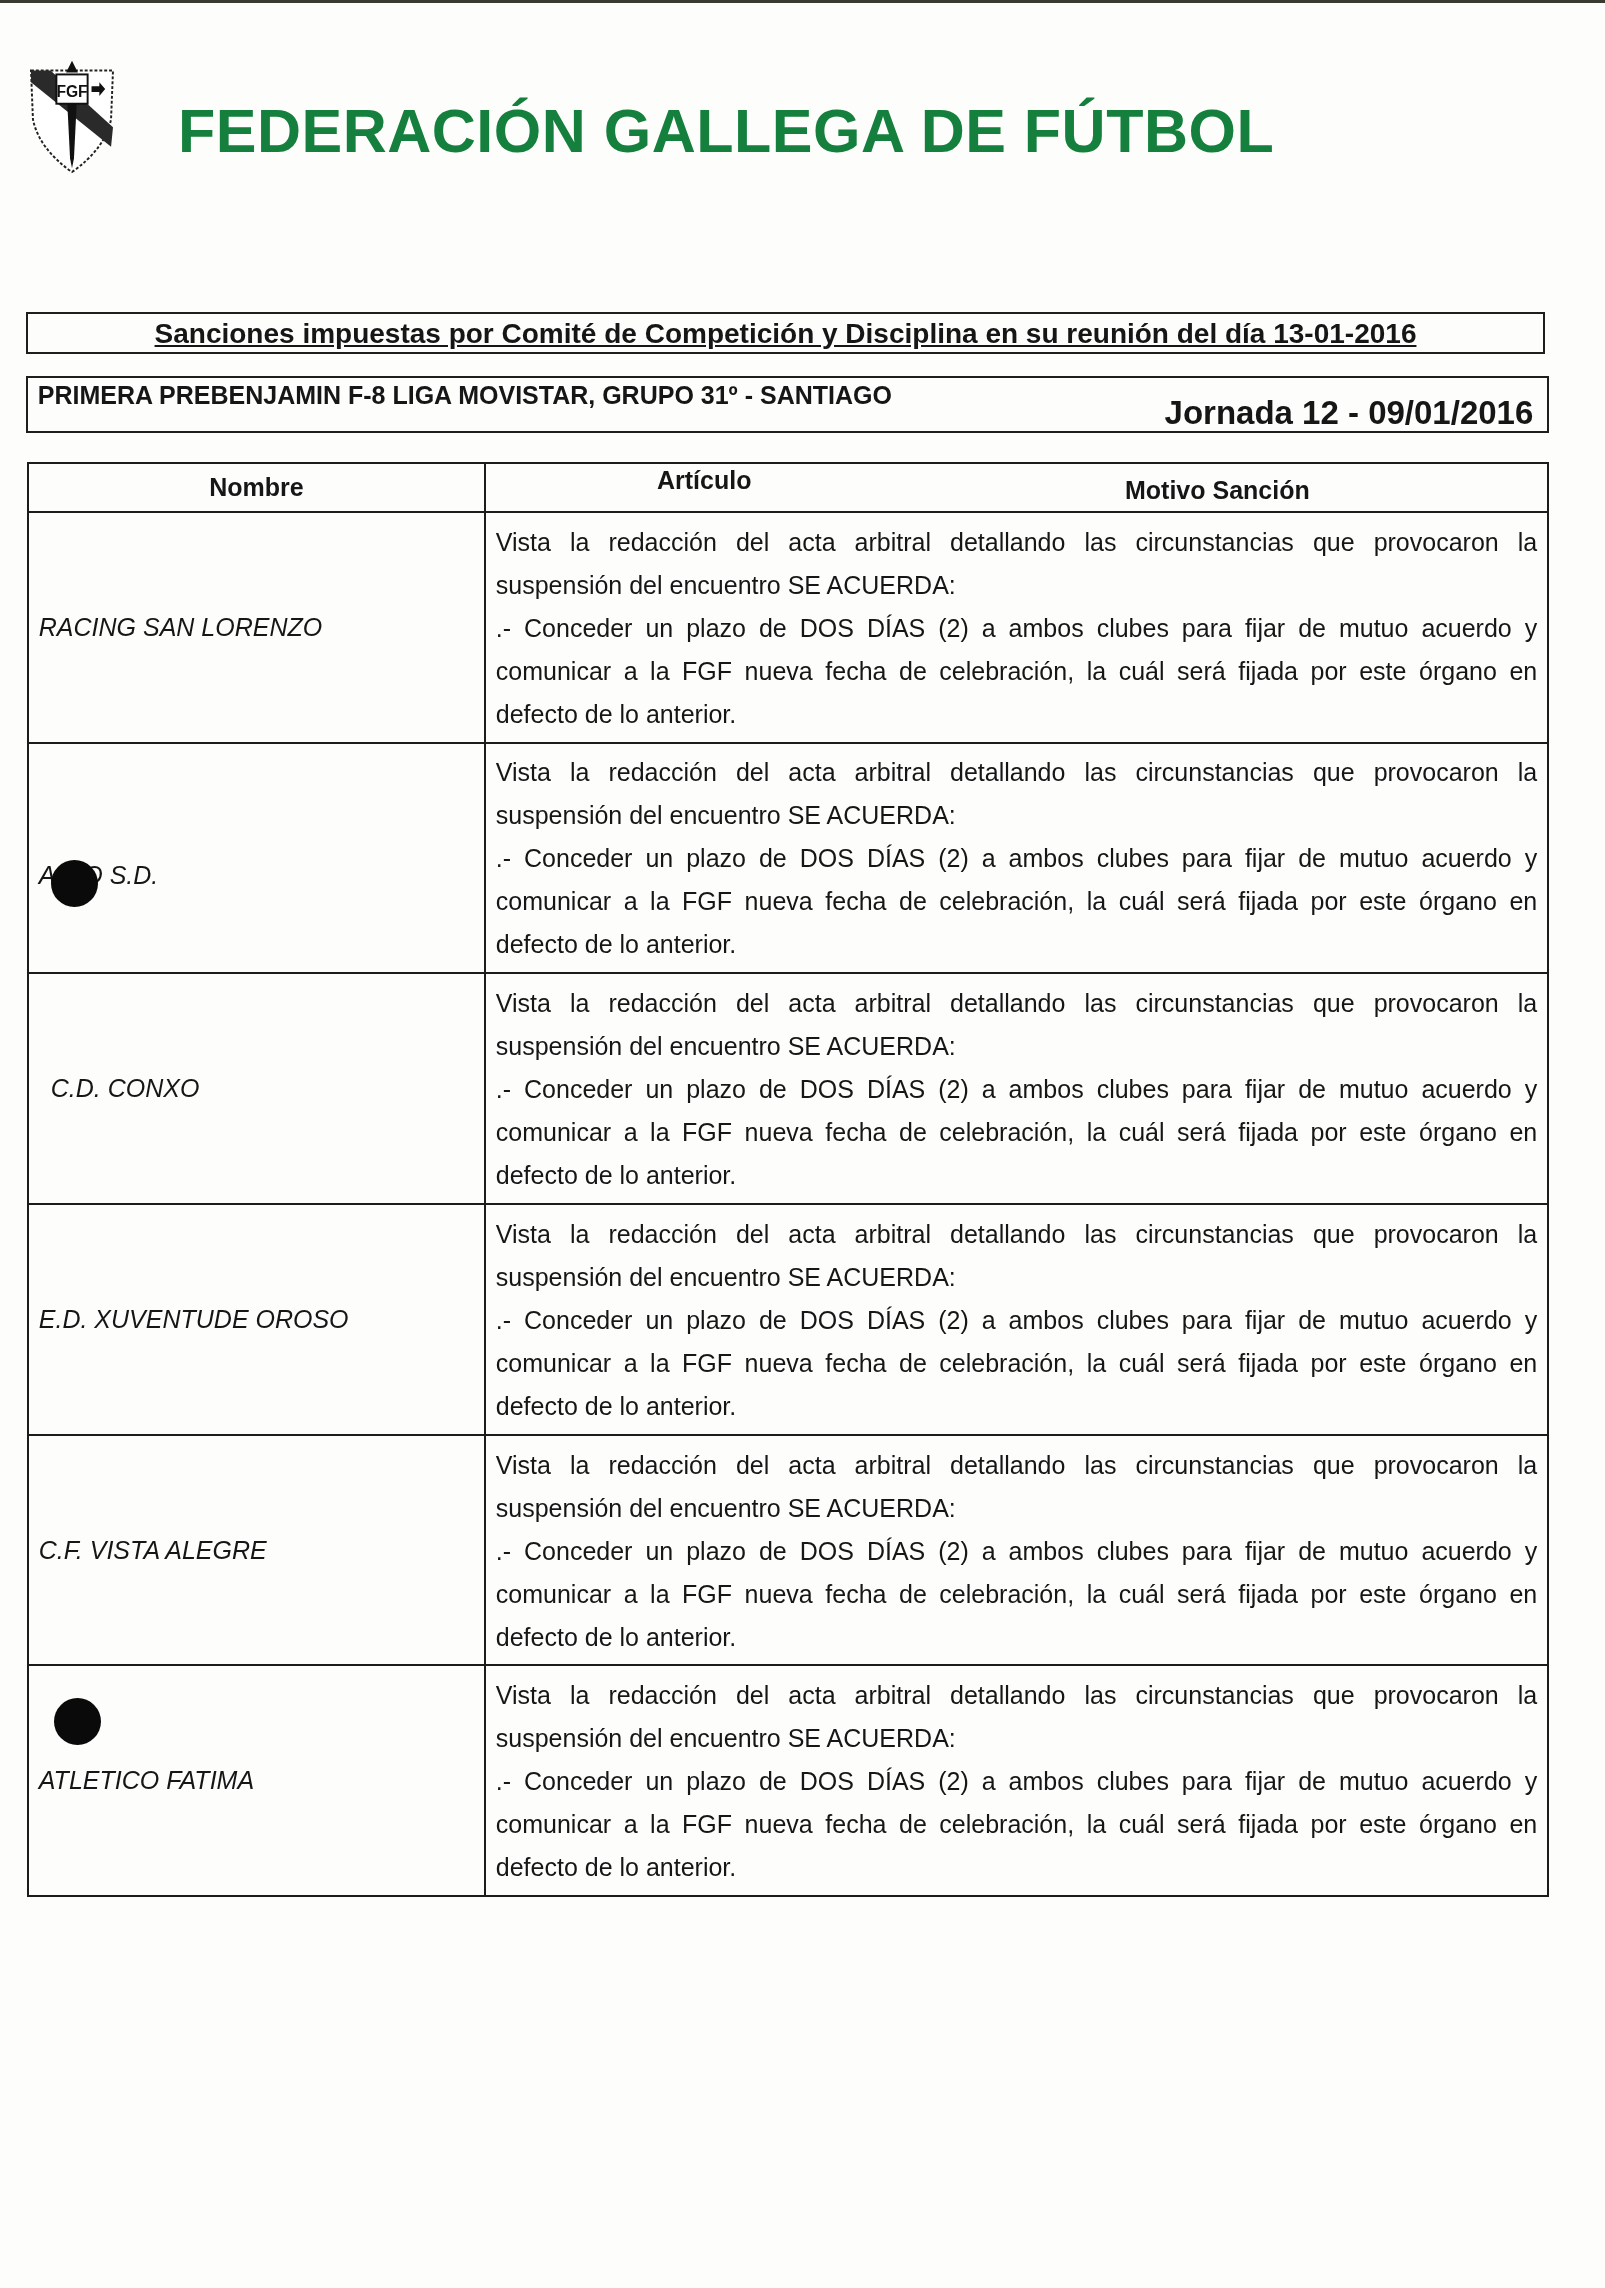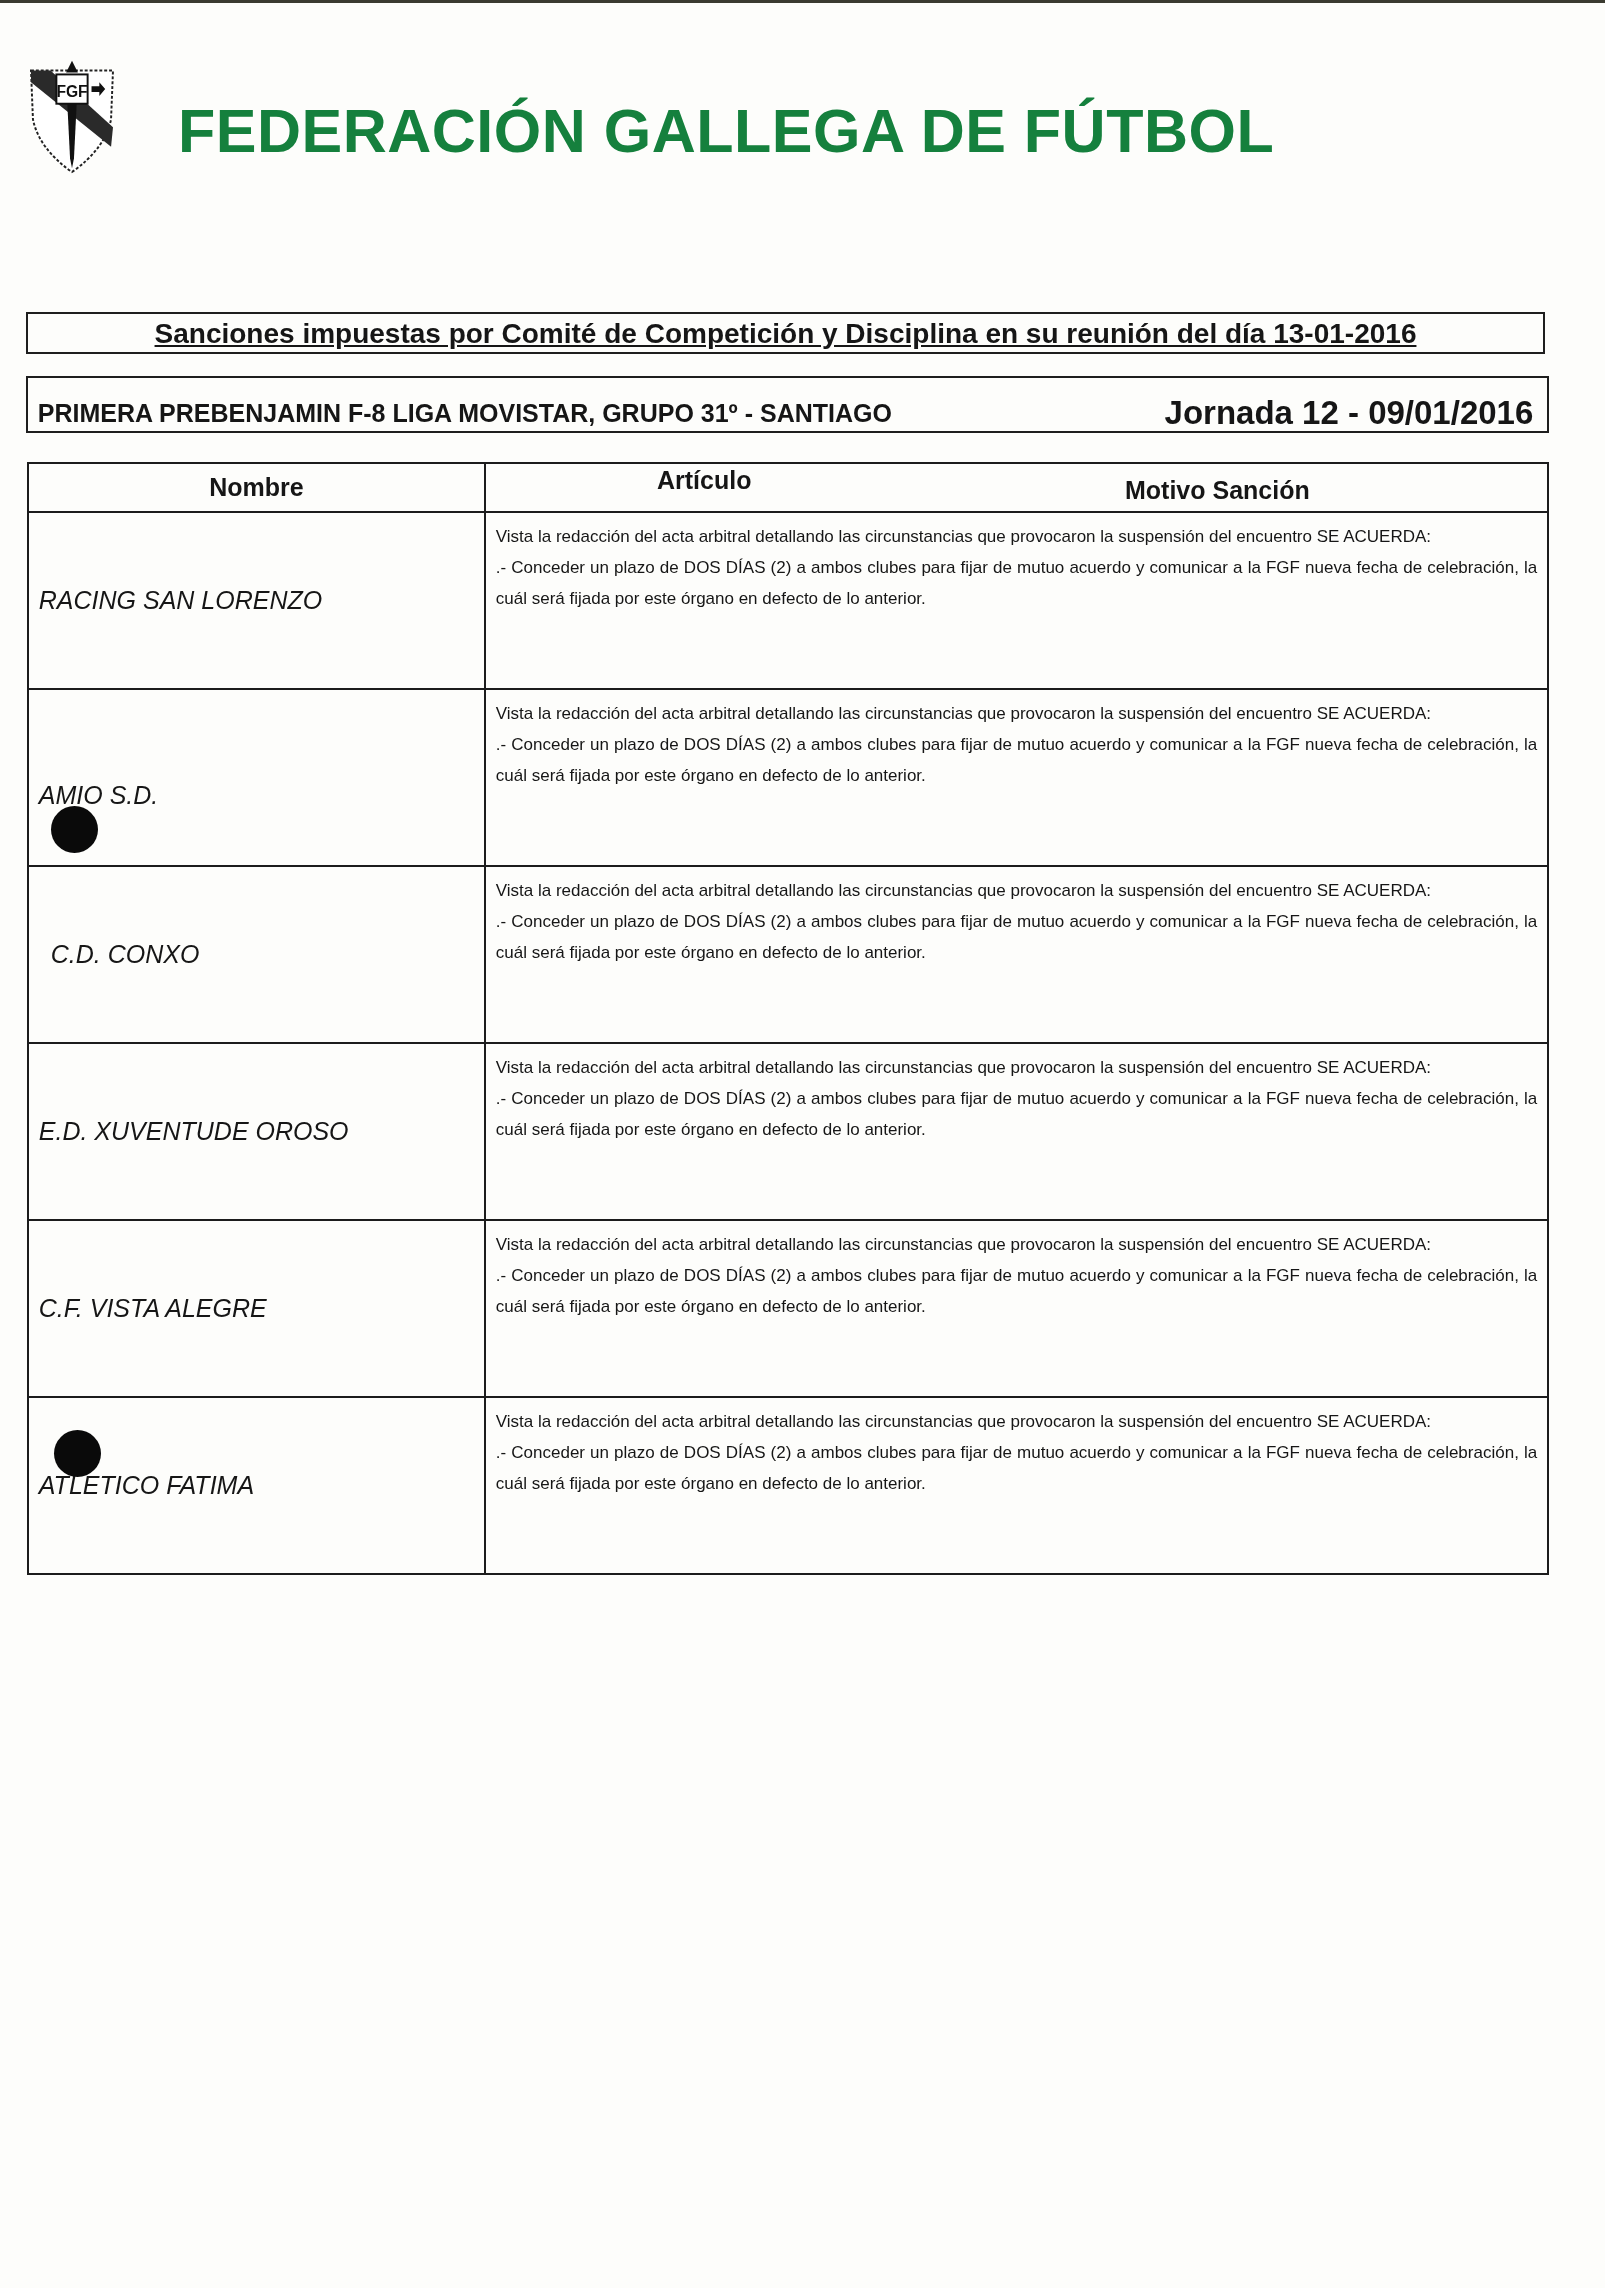--- a/index.html
+++ b/index.html
@@ -15,37 +15,37 @@
     font-size: 61px; font-weight: bold; letter-spacing: 0.5px; white-space: nowrap;
     color: #15803d;
   }
   .box { position: absolute; border: 2.9px solid #1e1e1e; box-sizing: border-box; }
   .title-box { left: 26px; top: 312px; width: 1519px; height: 42px; }
   .title-box .t {
     position: absolute; left: 0; right: 0; top: 3.9px; text-align: center;
     font-size: 28px; font-weight: bold; text-decoration: underline; white-space: nowrap;
   }
   .sub-box { left: 26px; top: 376px; width: 1523px; height: 57px; }
-  .sub-box .l { position: absolute; left: 9.8px; top: 21px; font-size: 25px; font-weight: bold; white-space: nowrap; }
+  .sub-box .l { position: absolute; left: 9.8px; top: 3px; font-size: 25px; font-weight: bold; white-space: nowrap; }
   .sub-box .r { position: absolute; right: 13.7px; top: 15.6px; font-size: 33px; font-weight: bold; white-space: nowrap; }
 
   table.sanc {
     position: absolute; left: 27px; top: 462px; width: 1522px;
     border-collapse: collapse; table-layout: fixed;
   }
   table.sanc th, table.sanc td { border: 2px solid #1c1c1c; padding: 0; vertical-align: middle; }
   table.sanc tr.hdr { height: 49px; }
   table.sanc th { font-size: 25px; font-weight: bold; position: relative; margin-left: 8px; }
   table.sanc th.c1 { width: 455px; }
   .hdr-art { position: absolute; left: 171px; top: 2px; }
   .hdr-mot { position: absolute; left: 639px; top: 11.7px; }
   table.sanc tr.row { height: 177px; }
   td.name { font-size: 25px; padding-left: 9.8px !important; position: relative; font-style: italic; }
   td.motivo {
-    font-size: 17px; line-height: 31px; padding: 7.8px 9.8px 5.9px 9.8px !important;
+    font-size: 25px; line-height: 43px; padding: 7.8px 9.8px 5.9px 9.8px !important;
     text-align: justify; vertical-align: top !important;
   }
   .dot { position: absolute; width: 47px; height: 47px; border-radius: 50%; background: #0a0a0a; }
 </style>
 </head>
 <body>
 
 <div class="scan-top"></div>
 
 <svg class="logo" viewBox="0 0 92 126">

